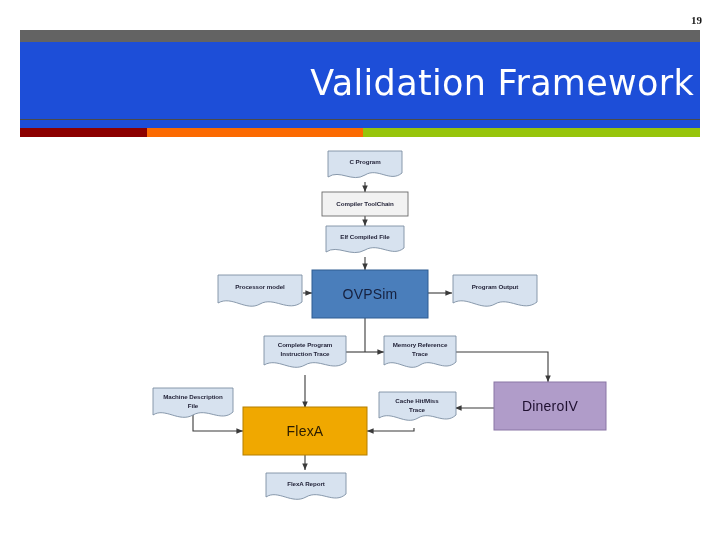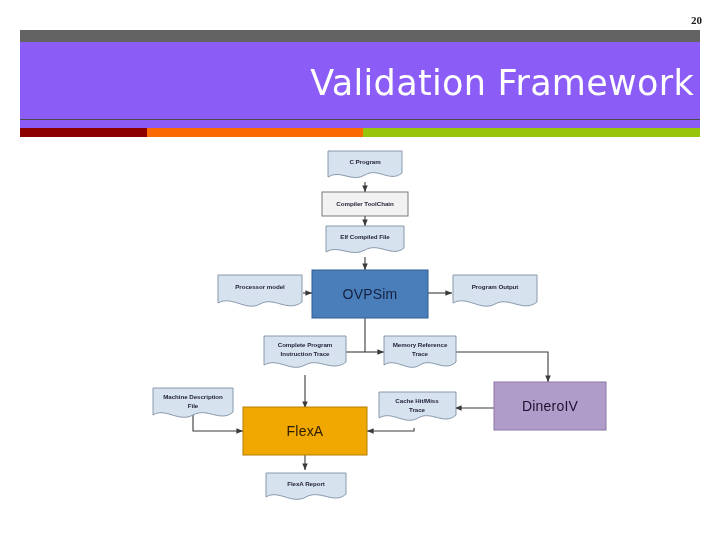--- a/index.html
+++ b/index.html
@@ -100,25 +100,25 @@
     dominant-baseline: middle;
   }
   .doc-label { font-size: 6.2px; font-weight: bold; letter-spacing: -0.05px; }
   .big-label { font-size: 14px; font-weight: normal; fill: #16213f; letter-spacing: 0.2px; }
   .big-label-dark { font-size: 14px; font-weight: normal; fill: #2b1c00; letter-spacing: 0.2px; }
   .big-label-purple { font-size: 14px; font-weight: normal; fill: #1f1030; letter-spacing: 0.2px; }
 </style>
 </head>
 <body>
 
-<div id="slide-number">20</div>
+<div id="slide-number">19</div>
 
 <div id="header-band">
   <div id="header-top-strip" style="background: rgb(99, 99, 99);"></div>
-  <div id="header-main" style="background: #8b5cf6;">
+  <div id="header-main" style="background: #1d4ed8;">
     <div id="header-inner-rule"></div>
     <div id="slide-title" style="color: rgb(255, 255, 255);">Validation Framework</div>
   </div>
 </div>
 
 <div id="accent-bars">
   <div class="accent-seg" id="accent-red" style="background: rgb(140, 0, 0);"></div>
   <div class="accent-seg" id="accent-orange" style="background: rgb(251, 106, 2);"></div>
   <div class="accent-seg" id="accent-green" style="background: rgb(151, 197, 11);"></div>
 </div>

